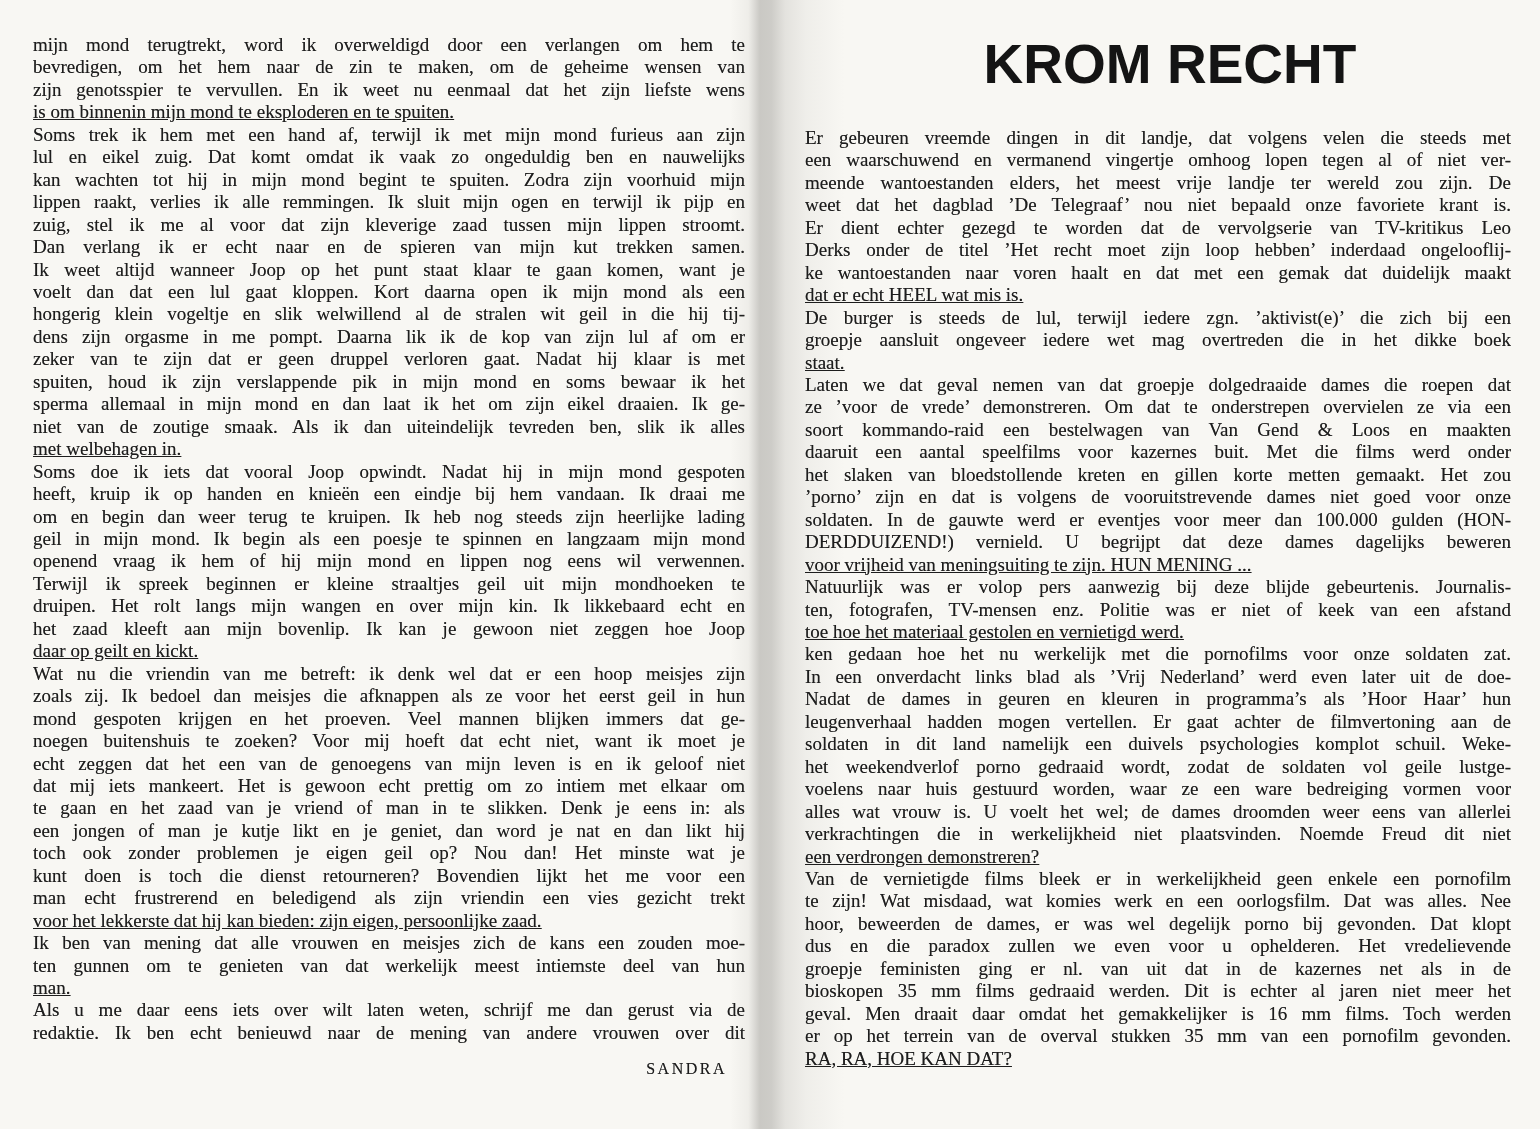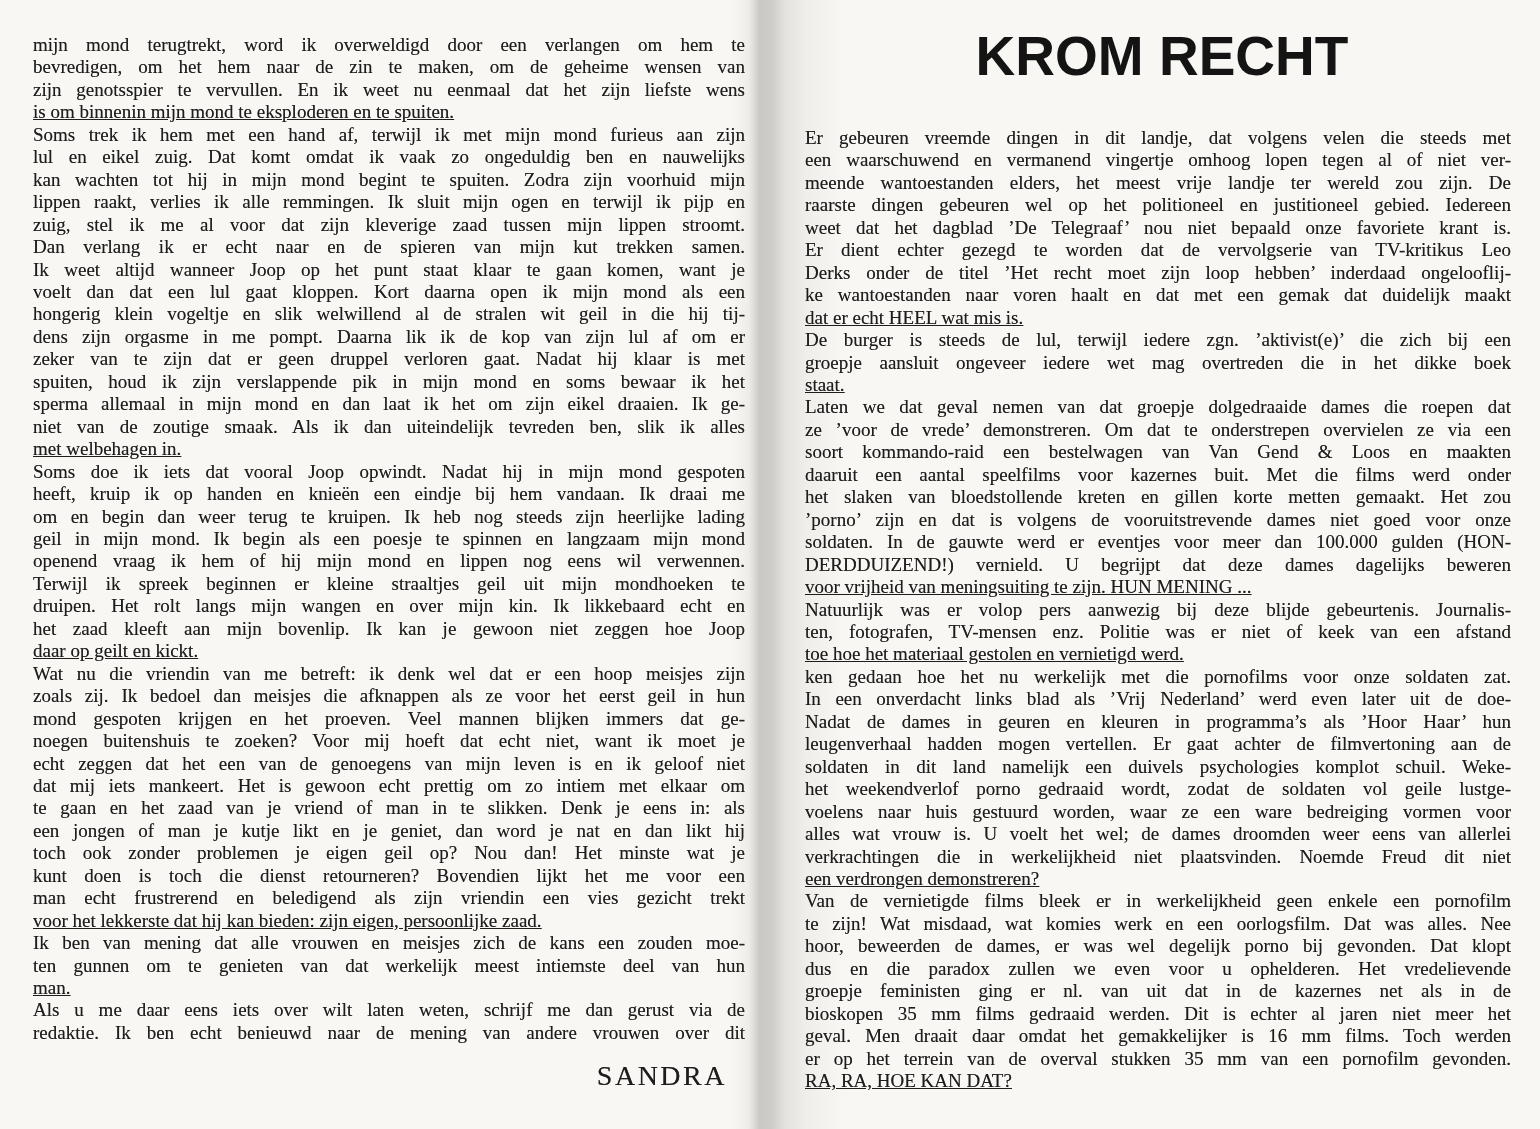--- a/index.html
+++ b/index.html
@@ -44,31 +44,31 @@
   .page-right .body-text { left: 25px;  top: 99px; width: 706px; margin-top: 28px; }
 
   .para { margin: 0; }
   .line { text-align: justify; text-align-last: justify; white-space: normal; }
   .line.last { text-align-last: left; text-decoration: underline; }
 
   .signature {
     position: absolute;
     left: 33px; top: 1060px; width: 712px;
     color: #1d1d1d;
-    font-size: 28px;
+    font-size: 16px;
     letter-spacing: 2.5px;
     text-align: right;
     padding-right: 18px;
     box-sizing: border-box;
     text-shadow: 0 0 0.4px rgba(30,30,30,0.55);
   }
   .article-title {
     position: absolute;
     left: 25px; top: 22px; width: 706px;
-    margin: 4px;
+    margin: 12px;
     text-align: center;
     font-family: "Liberation Sans", sans-serif;
     font-weight: bold;
     font-size: 55px;
     line-height: 60px;
     letter-spacing: 0px;
     color: #141414;
   }
 </style>
 </head>
@@ -141,21 +141,20 @@
 
   <div class="gutter"></div>
 
   <div class="page page-right">
     <h1 class="article-title">KROM RECHT</h1>
     <div class="body-text">
         <div class="para">
           <div class="line">Er gebeuren vreemde dingen in dit landje, dat volgens velen die steeds met</div>
           <div class="line">een waarschuwend en vermanend vingertje omhoog lopen tegen al of niet ver-</div>
           <div class="line">meende wantoestanden elders, het meest vrije landje ter wereld zou zijn. De</div>
-          <div class="line">raarste dingen gebeuren wel op het politioneel en justitioneel gebied. Iedereen</div>
           <div class="line">weet dat het dagblad ’De Telegraaf’ nou niet bepaald onze favoriete krant is.</div>
           <div class="line">Er dient echter gezegd te worden dat de vervolgserie van TV-kritikus Leo</div>
           <div class="line">Derks onder de titel ’Het recht moet zijn loop hebben’ inderdaad ongelooflij-</div>
           <div class="line">ke wantoestanden naar voren haalt en dat met een gemak dat duidelijk maakt</div>
           <div class="line last">dat er echt HEEL wat mis is.</div>
         </div>
         <div class="para">
           <div class="line">De burger is steeds de lul, terwijl iedere zgn. ’aktivist(e)’ die zich bij een</div>
           <div class="line">groepje aansluit ongeveer iedere wet mag overtreden die in het dikke boek</div>
           <div class="line last">staat.</div>

